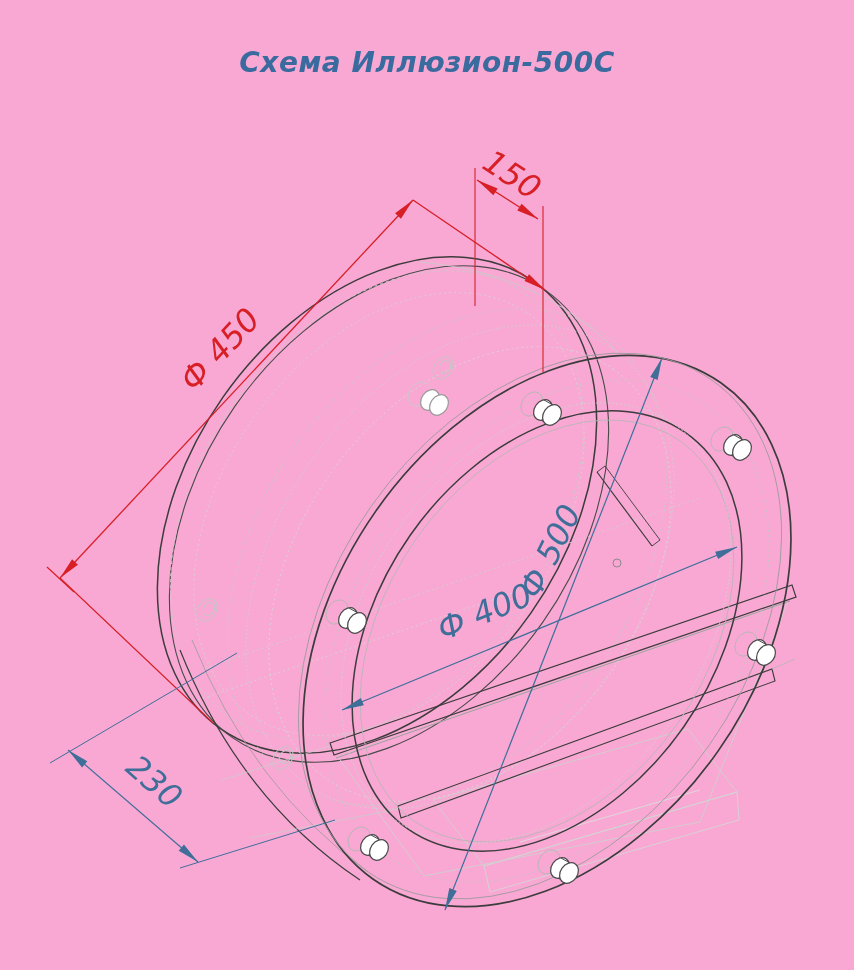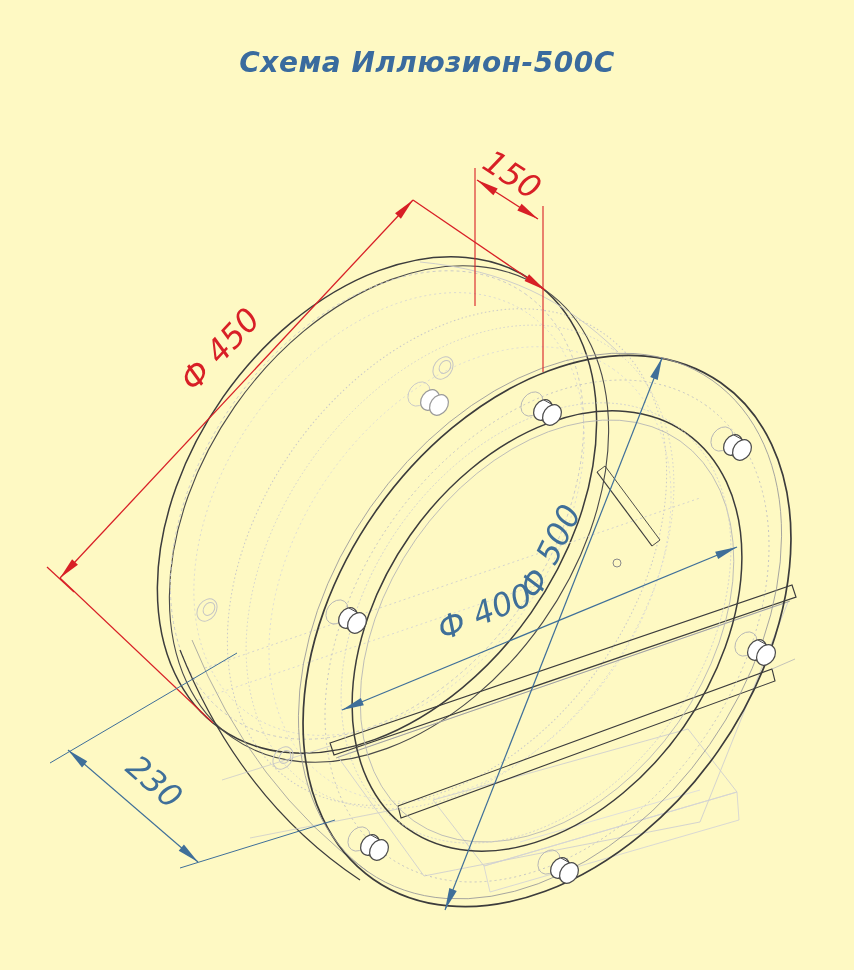--- a/index.html
+++ b/index.html
@@ -1,16 +1,16 @@
 <!DOCTYPE html>
 <html><head>
 <meta charset="utf-8">
 <style>
   html,body{margin:0;padding:0;background:#ffffff;}
-  .stage{position:relative;width:854px;height:970px;background:#fef9c3;overflow:hidden;
+  .stage{position:relative;width:854px;height:970px;background:#f9a8d4;overflow:hidden;
          font-family:"DejaVu Sans", sans-serif;}
   .title{position:absolute;top:46px;left:0;right:0;text-align:center;
          font-size:28px;font-style:italic;font-weight:600;color:#3a6b9e;letter-spacing:.5px;}
   svg{position:absolute;left:0;top:0;}
   svg text{font-family:"DejaVu Sans", sans-serif;font-style:italic;}
   .dim-label{font-size:32px;}
 </style>
 </head>
 <body>
 

